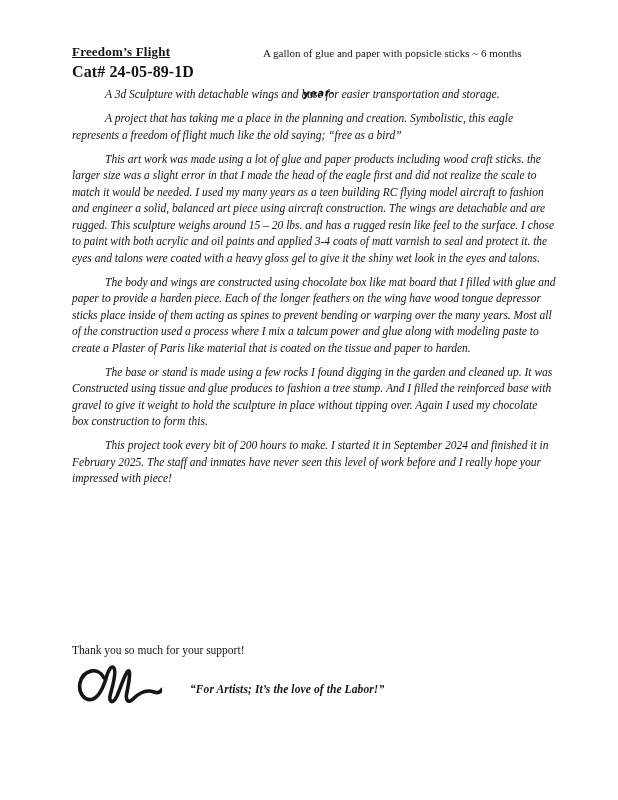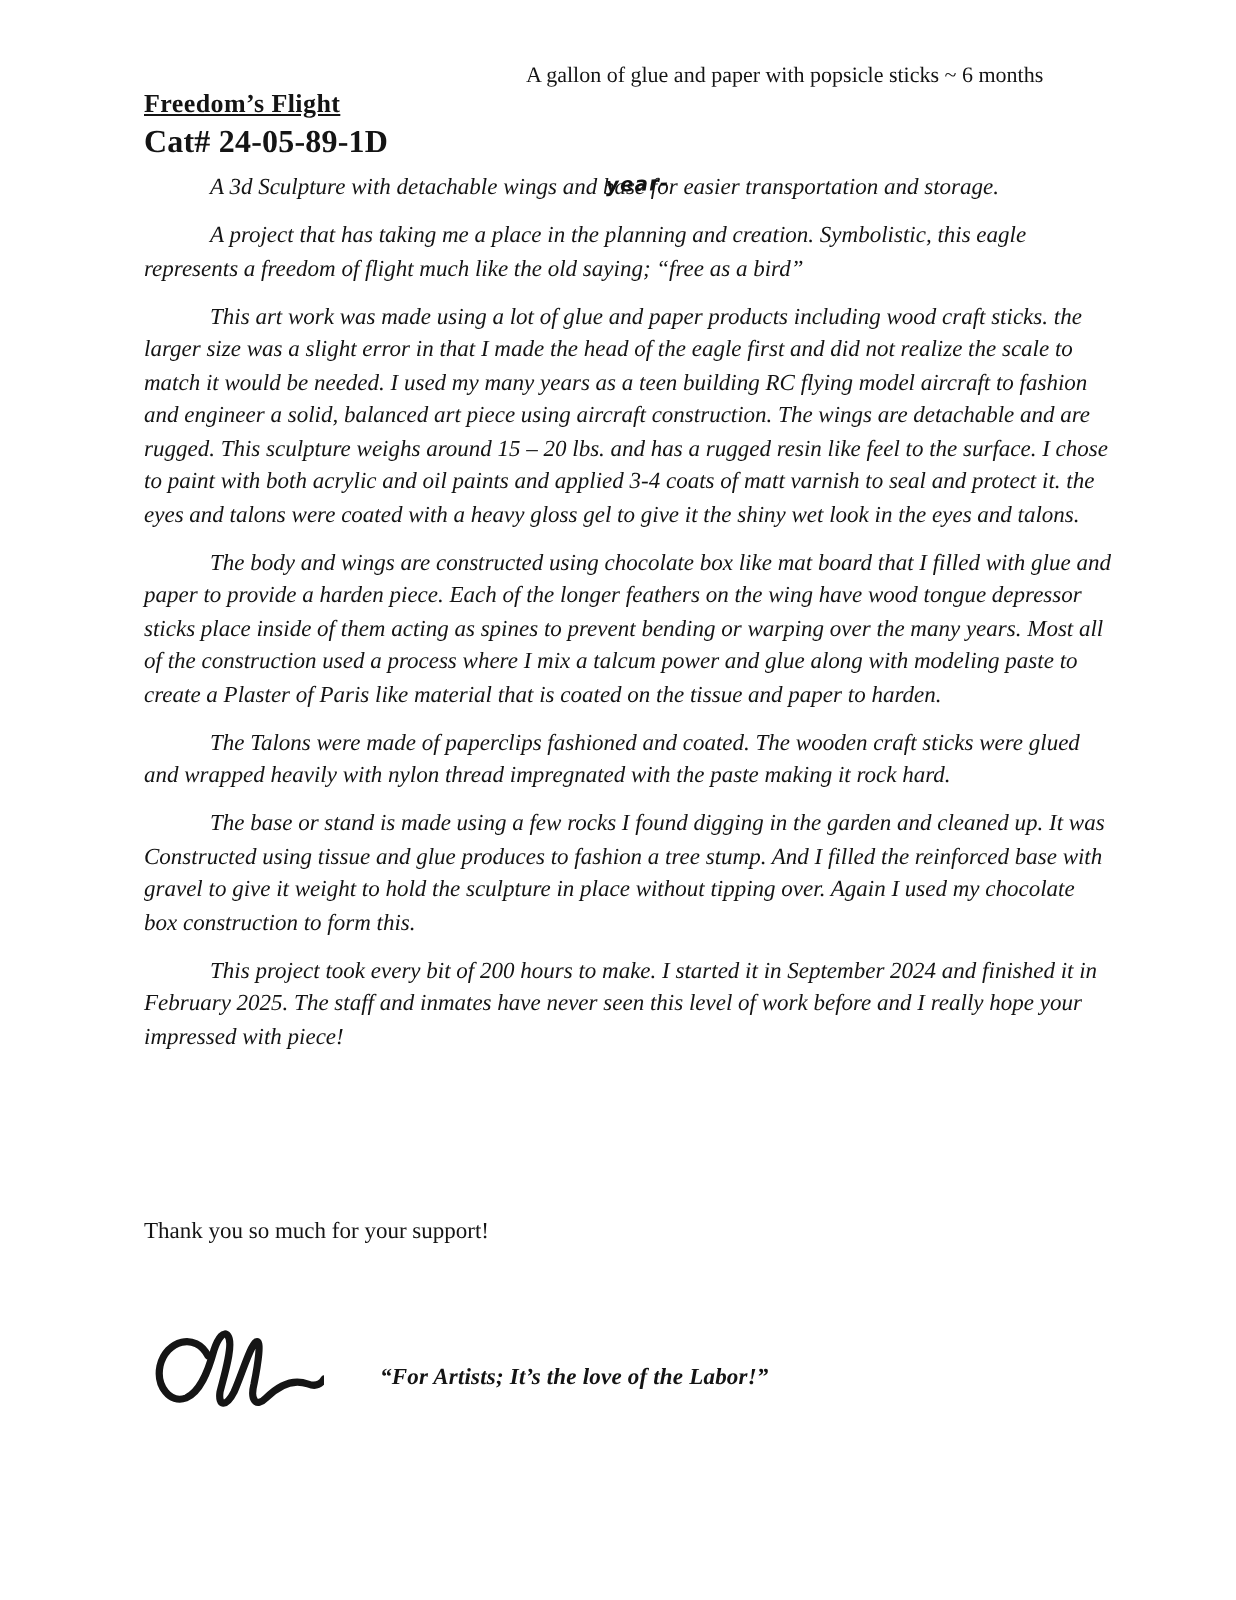--- a/index.html
+++ b/index.html
@@ -18,21 +18,21 @@
     font-size: 13px; font-weight: 700;
     text-decoration: underline;
     letter-spacing: 0.2px;
   }
   .catalog {
     position: absolute; left: 72px; top: 63px;
     font-size: 16px; font-weight: 700;
     letter-spacing: 0.1px;
   }
   .materials-note {
-    position: absolute; left: 263px; top: 32px;
+    position: absolute; left: 263px; top: 47px;
     font-size: 11px;
   }
 
   .content {
     position: absolute; left: 72px; top: 86px;
     width: 484px;
     font-style: italic;
   }
   .para {
     font-size: 11.5px; line-height: 16.5px;
@@ -45,21 +45,21 @@
     position: absolute; left: -4px; top: -26px;
     font-family: "DejaVu Sans", sans-serif;
     font-size: 10px; font-weight: 700;
     letter-spacing: 0.5px;
     white-space: nowrap;
     transform: rotate(-2deg);
     color: #111;
   }
 
   .closing {
-    position: absolute; left: 72px; top: 610px;
+    position: absolute; left: 72px; top: 644px;
     font-size: 11.5px;
     font-family: Liberation Serif, serif;
   }
 
   .signature-row {
     position: absolute; left: 74px; top: 662px;
     display: flex; align-items: center;
   }
   .signature-svg { display: block; }
   .signature-quote {
@@ -78,21 +78,20 @@
   <div class="catalog">Cat# 24-05-89-1D</div>
   <div class="materials-note">A gallon of glue and paper with popsicle sticks ~ 6 months</div>
 
   <div class="content">
     <p class="para">A 3d Sculpture with detachable wings and base for easier transportation and storage.</p>
 
     <p class="para"><span>A project that has taking me a place </span><span class="annot-anchor"><span class="handwritten">year-</span></span><span>in the planning and creation. Symbolistic, this eagle represents a freedom of flight much like the old saying; “free as a bird”</span></p>
 
     <p class="para">This art work was made using a lot of glue and paper products including wood craft sticks. the larger size was a slight error in that I made the head of the eagle first and did not realize the scale to match it would be needed. I used my many years as a teen building RC flying model aircraft to fashion and engineer a solid, balanced art piece using aircraft construction. The wings are detachable and are rugged. This sculpture weighs around 15 – 20 lbs. and has a rugged resin like feel to the surface. I chose to paint with both acrylic and oil paints and applied 3-4 coats of matt varnish to seal and protect it. the eyes and talons were coated with a heavy gloss gel to give it the shiny wet look in the eyes and talons.</p>
     <p class="para">The body and wings are constructed using chocolate box like mat board that I filled with glue and paper to provide a harden piece. Each of the longer feathers on the wing have wood tongue depressor sticks place inside of them acting as spines to prevent bending or warping over the many years. Most all of the construction used a process where I mix a talcum power and glue along with modeling paste to create a Plaster of Paris like material that is coated on the tissue and paper to harden.</p>
-    <p class="para">The Talons were made of paperclips fashioned and coated. The wooden craft sticks were glued and wrapped heavily with nylon thread impregnated with the paste making it rock hard.</p>
     <p class="para">The base or stand is made using a few rocks I found digging in the garden and cleaned up. It was Constructed using tissue and glue produces to fashion a tree stump. And I filled the reinforced base with gravel to give it weight to hold the sculpture in place without tipping over. Again I used my chocolate box construction to form this.</p>
     <p class="para">This project took every bit of 200 hours to make. I started it in September 2024 and finished it in February 2025. The staff and inmates have never seen this level of work before and I really hope your impressed with piece!</p>
   </div>
 
   <div class="closing">Thank you so much for your support!</div>
 
   <div class="signature-row">
     <svg class="signature-svg" width="88" height="48" viewBox="0 0 88 48" aria-hidden="true">
       <path d="M30 16 C24 4 9 8 6 21 C4 31 11 40 19 37 C26 34 30 24 33 13 C35 7 38 3 40 6 C43 10 38 26 36 34 C35 41 39 42 43 34 C47 25 51 11 54 9 C57 7 55 20 53 30 C51 38 54 42 59 37 C65 31 72 27 80 30 C84 31.5 86.5 30 88 27.5" fill="none" stroke="#151515" stroke-width="3.6" stroke-linecap="round" stroke-linejoin="round"></path>
     </svg>

